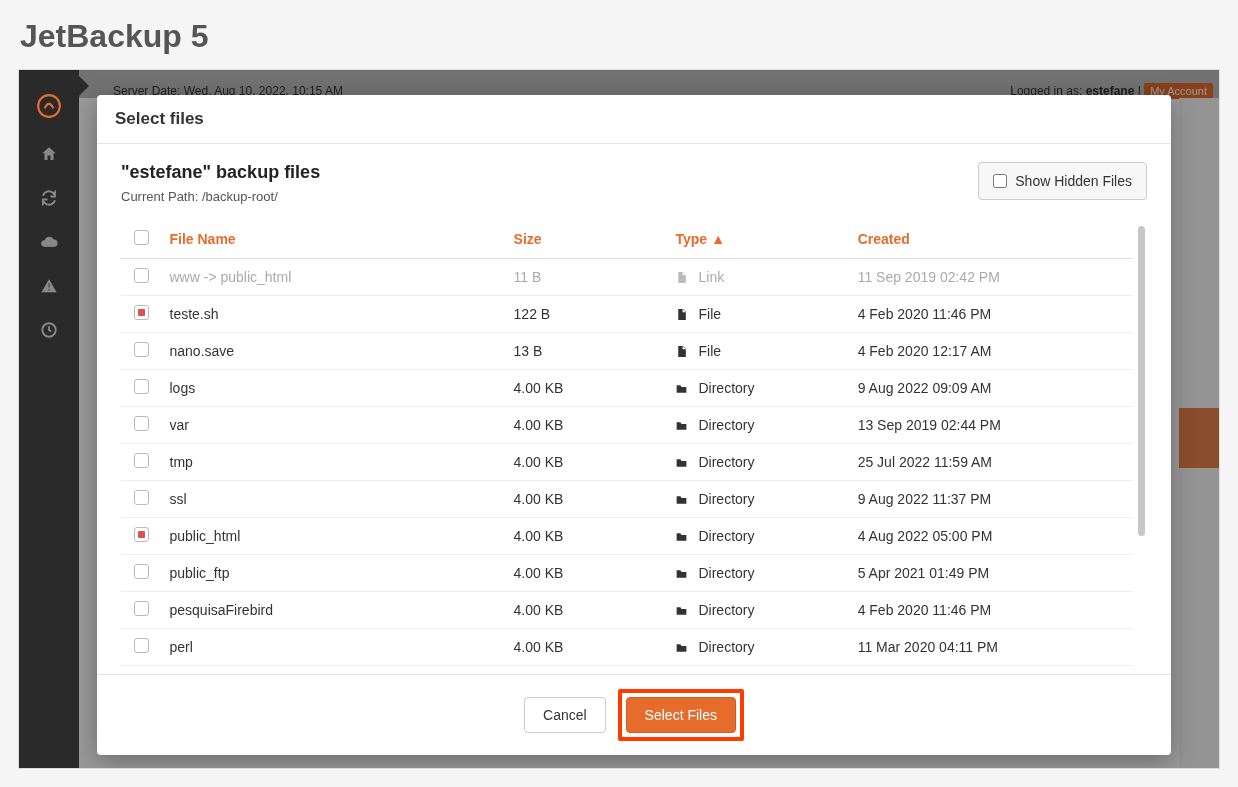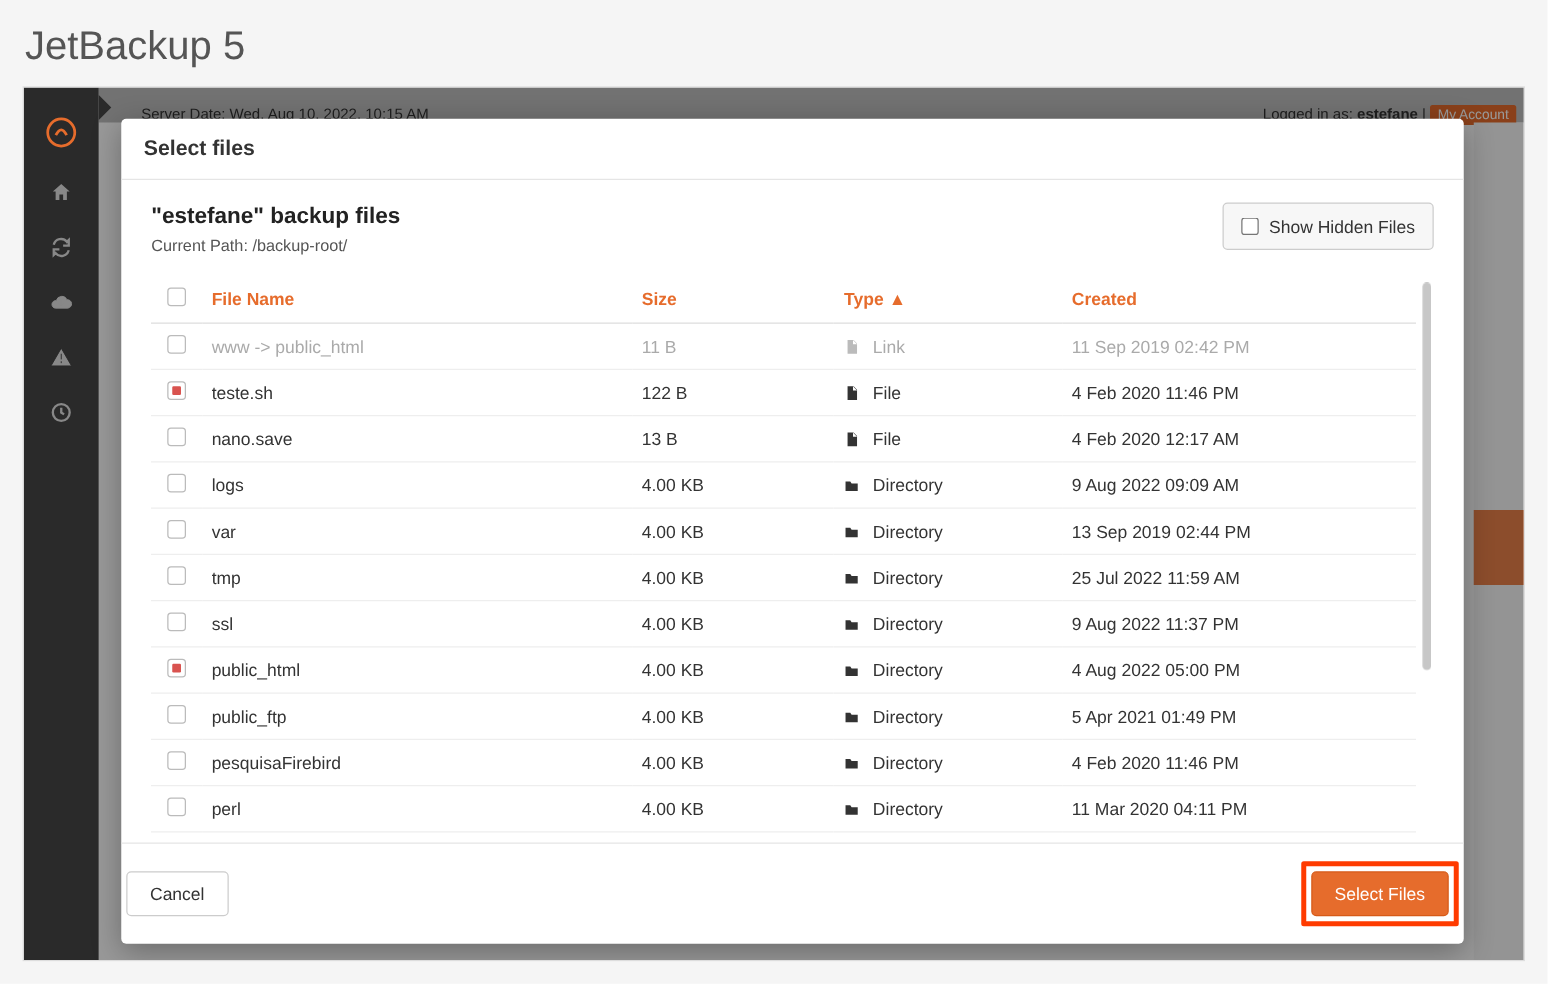--- a/index.html
+++ b/index.html
@@ -1,18 +1,18 @@
 <!DOCTYPE html>
 <html><head>
 <meta charset="utf-8">
 <style>
 * { box-sizing: border-box; margin: 0; padding: 0; }
 body { font-family: -apple-system, BlinkMacSystemFont, "Segoe UI", Helvetica, Arial, sans-serif; background: #f5f5f5; color: #333; font-size: 14px; }
 
-.app-title { font-size: 32px; font-weight: 400; color: #555; padding: 18px 20px 14px; }
+.app-title { font-size: 32px; font-weight: 700; color: #555; padding: 18px 20px 14px; }
 
 .app-frame { margin: 0 18px 18px; position: relative; background: #fff; border: 1px solid #ddd; overflow: hidden; height: 700px; }
 
 .sidebar-nav { position: absolute; top:0; left:0; bottom:0; width: 60px; background: #2a2a2a; display:flex; flex-direction:column; align-items:center; padding-top: 10px; gap: 0; }
 .nav-item { width: 60px; height: 44px; display:flex; align-items:center; justify-content:center; color: #888; cursor:pointer; }
 .nav-item svg { width:18px; height:18px; }
 .nav-item.logo { color: #e66c2c; height: 52px; }
 .nav-item.logo svg { width:26px; height:26px; }
 
 .bg-header { position:absolute; top:0; left:60px; right:0; height:28px; background: rgba(0,0,0,0.25); display:flex; align-items:flex-end; justify-content:space-between; padding: 0 6px 0 34px; font-size: 12px; color: #333; }
@@ -49,21 +49,21 @@
 .file-table .col-created { width: 28%; }
 
 .sort-caret { display:inline-block; margin-left:4px; }
 
 .row-checkbox { width:15px; height:15px; border:1px solid #bbb; border-radius:3px; background:#fff; display:inline-block; position:relative; }
 .row-checkbox.filled::after { content:''; position:absolute; inset:3px; background:#d9534f; border-radius:1px; }
 
 .type-cell { display:flex; align-items:center; gap:10px; }
 .type-cell svg { width:13px; height:13px; flex-shrink:0; }
 
-.modal-footer { border-top:1px solid #e5e5e5; padding: 14px 4px; display:flex; justify-content:space-between; gap: 12px; align-items:center; }
+.modal-footer { border-top:1px solid #e5e5e5; padding: 14px 28px; display:flex; justify-content:center; gap: 12px; align-items:center; }
 .btn { padding: 9px 18px; border-radius:4px; font-size:14px; cursor:pointer; }
 .btn-cancel { background:#fff; border:1px solid #ccc; color:#333; }
 .btn-primary-wrap { border: 4px solid #ff3b00; padding: 4px; border-radius:2px; }
 .btn-primary { background:#e66c2c; border:1px solid #d65a18; color:#fff; }
 
 .custom-scroll { position:absolute; right:2px; top:6px; bottom:6px; width:8px; }
 .custom-scroll-thumb { position:absolute; right:0; top:0; width:7px; height:310px; background:#c7c7c7; border-radius:4px; }
 
 .triangle-pointer { position:absolute; top:6px; left:60px; width:0; height:0; border-top:10px solid transparent; border-bottom:10px solid transparent; border-left:10px solid #2a2a2a; z-index:5;}
 </style>

